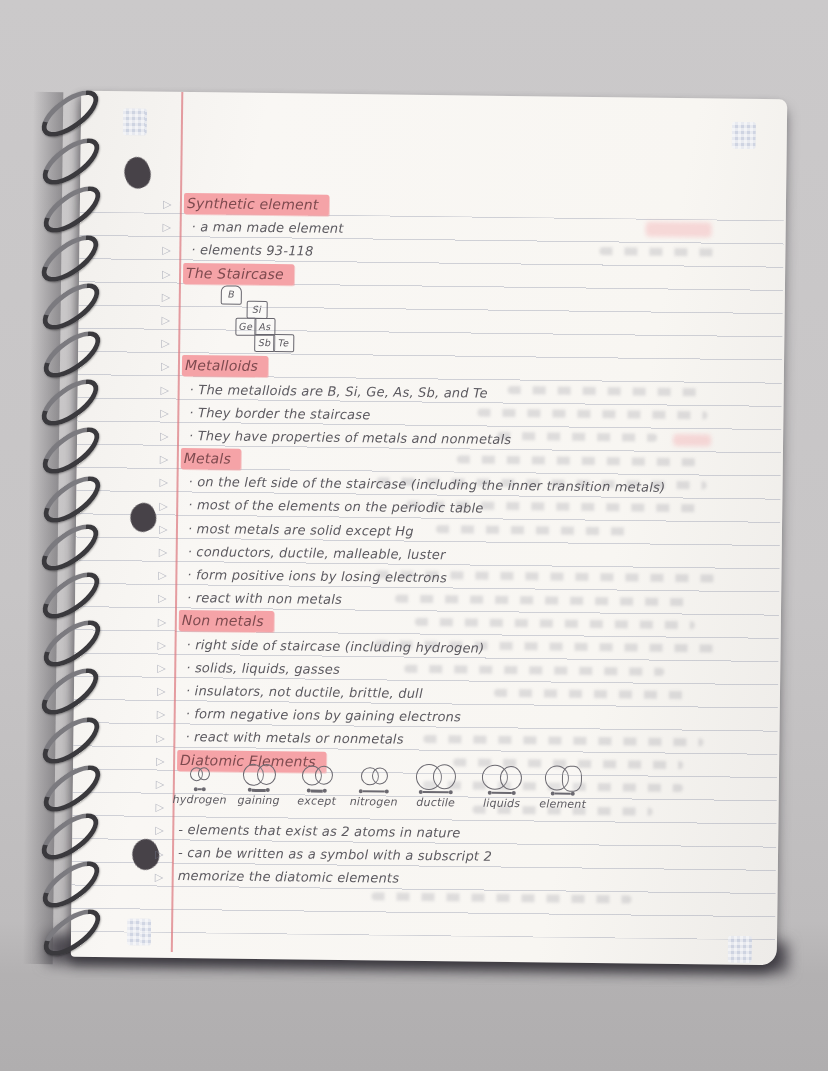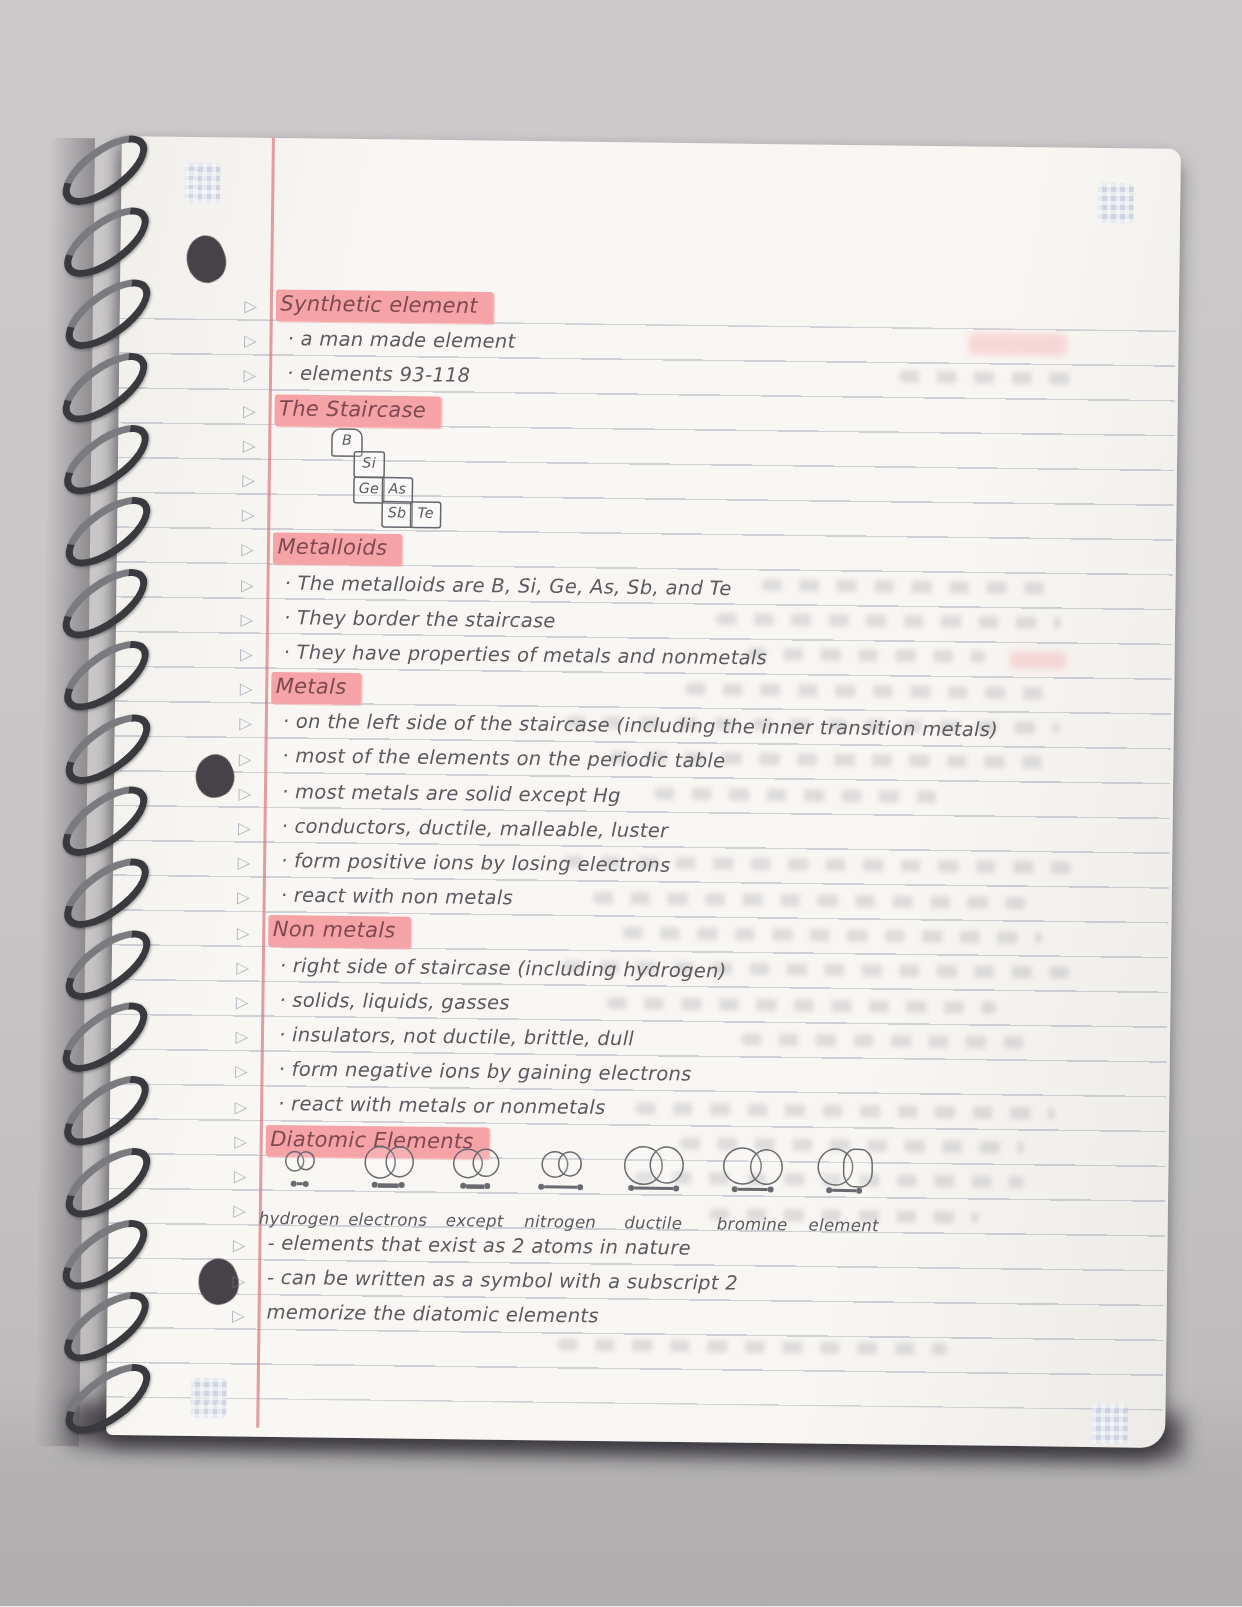--- a/index.html
+++ b/index.html
@@ -39,34 +39,34 @@
   .line{height:23.2px; line-height:23.2px; white-space:nowrap;}
   .line.b{padding-left:8px;}
   .line.n{padding-left:2px;}
   .hl{background:#f5a3a7; color:#7e4a4f; padding:1px 10px 2px 3px; border-radius:2px;
     font-size:14px; box-shadow:1px 1px 0 rgba(240,150,156,.45); display:inline-block; line-height:18px;}
 
   .stair{position:relative; height:69.6px;}
   .sbox{position:absolute; width:19px; height:16px; border:1.6px solid #67656d; border-radius:2px;
     font-size:9.5px; line-height:16px; text-align:center; color:#5c5a60; background:rgba(255,255,255,.25);}
   .sbox.b0{left:38px; top:0px; border-radius:6px 6px 2px 2px; height:17px;}
-  .sbox.b1{left:53px; top:15px;}
+  .sbox.b1{left:64px; top:15px;}
   .sbox.b2{left:53px; top:32px;} .sbox.b3{left:72px; top:32px;}
   .sbox.b4{left:72px; top:48px;} .sbox.b5{left:91px; top:48px;}
 
   .diarow{position:relative; height:46.4px;}
   .datoms{position:absolute; left:-6px; top:-13px; display:flex;}
   .ditem{display:flex; flex-direction:column; align-items:center;}
   .mol{display:flex; align-items:center; height:30px;}
   .c{border:1.8px solid #6b6970; border-radius:50%; background:rgba(255,255,255,.15); box-sizing:border-box;}
   .c2{margin-left:-7px;}
   .bond{display:flex; align-items:center; height:7px; margin-top:-3px;}
   .dot{width:4px; height:4px; border-radius:50%; background:#6b6970;}
   .stick{height:1.6px; background:#6b6970;}
-  .dlabel{font-size:11px; font-style:italic; color:#5c5a60; margin-top:13px; letter-spacing:.2px;text-align:center;}
+  .dlabel{font-size:11px; font-style:italic; color:#5c5a60; margin-top:0px; letter-spacing:.2px;text-align:center;}
 </style>
 </head>
 <body>
 
 <div class="photo">
   <div class="table-shadow"></div>
   <div class="spine"></div>
 
   <div class="page">
     <div class="rules"></div>
@@ -159,21 +159,21 @@
           <div class="ditem" style="width:60px">
             <div class="mol">
                 <span class="c" style="width:21px;height:22px"></span>
                 <span class="c c2" style="width:19px;height:21px"></span>
               </div>
             <div class="bond">
                 <span class="dot"></span>
                 <span class="stick" style="width:14px;height:3px"></span>
                 <span class="dot"></span>
               </div>
-            <div class="dlabel">electrons</div>
+            <div class="dlabel">gaining</div>
           </div>
           <div class="ditem" style="width:56px">
             <div class="mol">
                 <span class="c" style="width:20px;height:20px"></span>
                 <span class="c c2" style="width:18px;height:19px"></span>
               </div>
             <div class="bond">
                 <span class="dot"></span>
                 <span class="stick" style="width:12px;height:2.6px"></span>
                 <span class="dot"></span>
@@ -207,21 +207,21 @@
           <div class="ditem" style="width:66px">
             <div class="mol">
                 <span class="c" style="width:26px;height:25px"></span>
                 <span class="c c2" style="width:22px;height:24px;margin-left:-8px"></span>
               </div>
             <div class="bond">
                 <span class="dot"></span>
                 <span class="stick" style="width:20px"></span>
                 <span class="dot"></span>
               </div>
-            <div class="dlabel">bromine</div>
+            <div class="dlabel">liquids</div>
           </div>
           <div class="ditem" style="width:56px">
             <div class="mol">
                 <span class="c" style="width:24px;height:25px"></span>
                 <span class="c c2" style="width:20px;height:26px;border-radius:40%;margin-left:-7px"></span>
               </div>
             <div class="bond">
                 <span class="dot"></span>
                 <span class="stick" style="width:16px"></span>
                 <span class="dot"></span>

